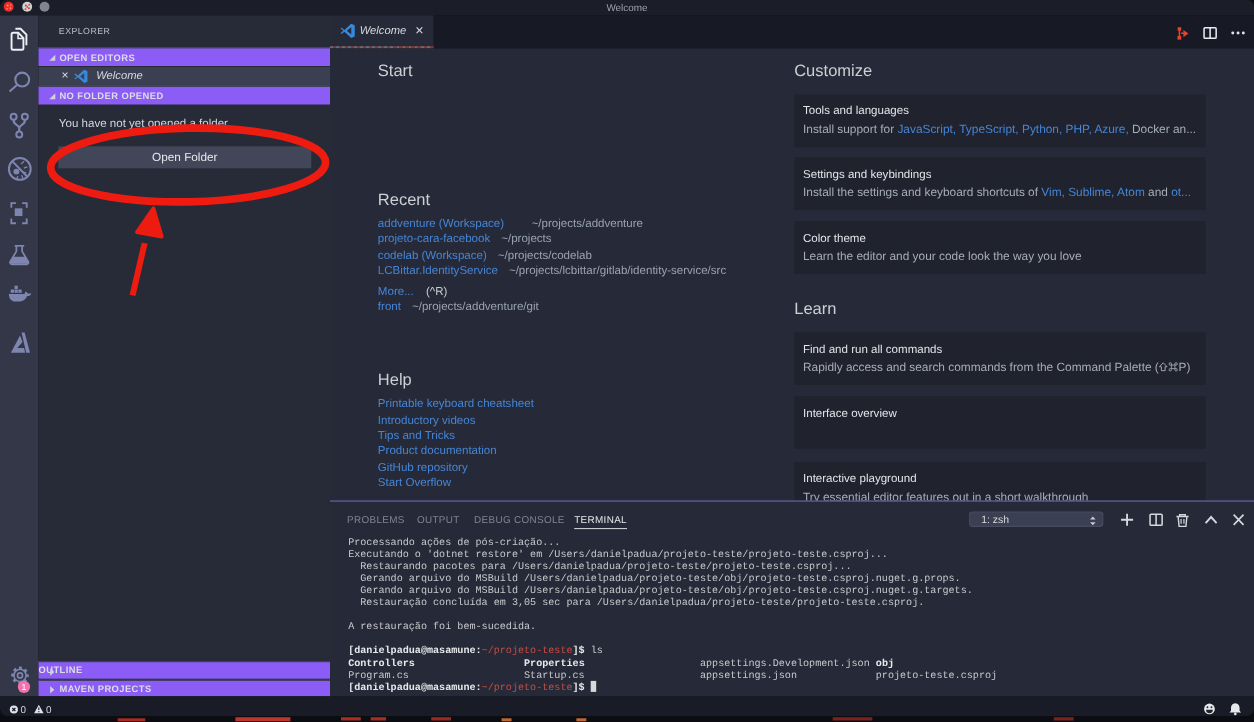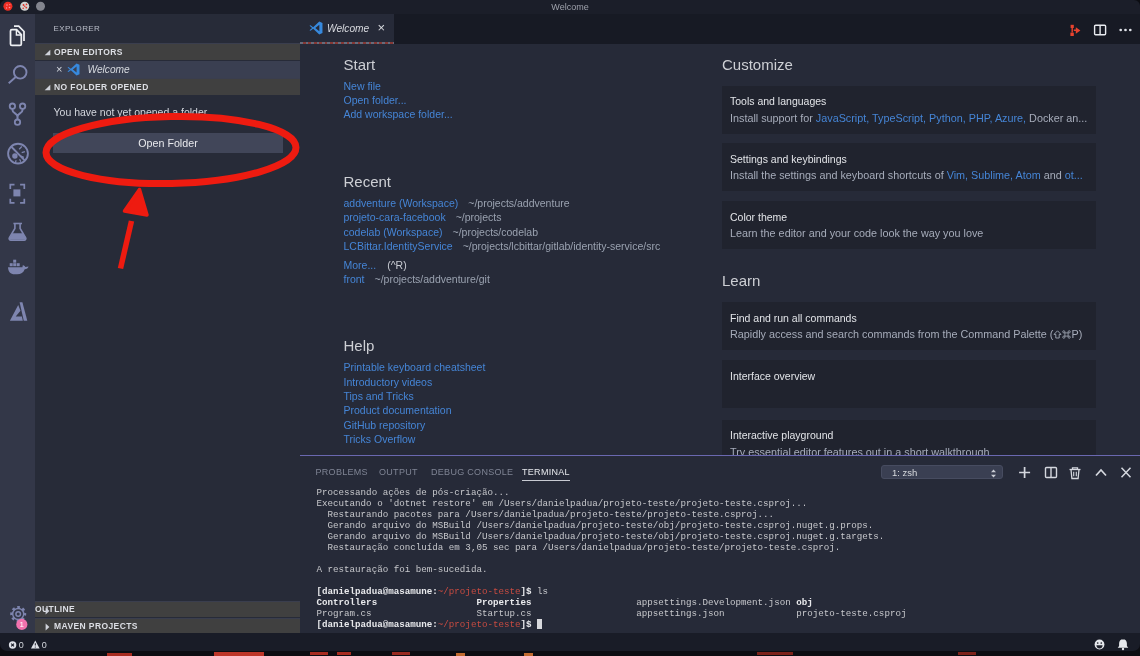--- a/index.html
+++ b/index.html
@@ -8,21 +8,21 @@
   #app { position:relative; width:1140px; height:656px; background:#0c0d12; }
   .abs { position:absolute; }
   svg { display:block; }
   
   #titlebar { left:0; top:0; width:1140px; height:14px; background:#1b1e29; border-radius:6px 6px 0 0; }
   #titlebar .title { position:absolute; left:0; right:0; top:1.5px; text-align:center; font-size:9px; color:#9ea1ab; }
   
   #actbar { left:0; top:14px; width:35px; height:618.5px; background:#333748; }
   
   #sidebar { left:35px; top:14px; width:265px; height:618.5px; background:#272b38; }
-  .sechead { position:absolute; left:0; width:265px; background:#404040; color:#dcdee4; font-size:8.5px; font-weight:bold; letter-spacing:0.4px; border-top:1px solid #3a3e4e; }
+  .sechead { position:absolute; left:0; width:265px; background:#8b5cf6; color:#dcdee4; font-size:8.5px; font-weight:bold; letter-spacing:0.4px; border-top:1px solid #3a3e4e; }
   
   #tabstrip { left:300px; top:14px; width:840px; height:30px; background:#171a24; }
   #tab { position:absolute; left:0; top:0; width:94px; height:30px; background:#262a38; }
   #editor { left:300px; top:44px; width:840px; height:411.5px; background:#262a38; overflow:hidden; }
   h2.wh { font-size:15px; font-weight:normal; color:#cdcfd4; }
   .lnk { color:#4585d6; }
   .muted { color:#9aa2b0; }
   .lcol { font-size:10.5px; line-height:14.35px; }
   .card { position:absolute; left:422px; width:374px; height:48px; background:#20232e; }
   .card .t { position:absolute; left:8px; top:9.5px; font-size:10.5px; color:#e2e4e8; }
@@ -180,42 +180,37 @@
       <g fill="#dfe2e8">
         <circle cx="54.7" cy="7" r="1.35"></circle>
           <circle cx="59.5" cy="7" r="1.35"></circle>
           <circle cx="64.3" cy="7" r="1.35"></circle>
       </g>
     </svg>
   </div>
 
   <div id="editor" class="abs">
     <h2 class="wh abs" style="left:43.5px; top:12px;">Start</h2>
-    <div class="abs lcol" style="left:43.5px; top:34.8px;">
-      <div><span class="lnk">New file</span></div>
-      <div><span class="lnk">Open folder...</span></div>
-      <div><span class="lnk">Add workspace folder...</span></div>
-    </div>
     <h2 class="wh abs" style="left:43.5px; top:128.5px;">Recent</h2>
     <div class="abs lcol" style="left:43.5px; top:152px;">
-      <div><span class="lnk">addventure (Workspace)</span><span class="muted" style="margin-left:10px;">~/projects/addventure</span></div>
+      <div><span class="lnk">addventure (Workspace)</span><span class="muted" style="margin-left:25px;">~/projects/addventure</span></div>
       <div><span class="lnk">projeto-cara-facebook</span><span class="muted" style="margin-left:10px;">~/projects</span></div>
       <div><span class="lnk">codelab (Workspace)</span><span class="muted" style="margin-left:10px;">~/projects/codelab</span></div>
       <div><span class="lnk">LCBittar.IdentityService</span><span class="muted" style="margin-left:10px;">~/projects/lcbittar/gitlab/identity-service/src</span></div>
       <div style="margin-top:4.7px;"><span class="lnk">More...</span><span style="color:#c9ccd3; margin-left:11px;">(^R)</span></div>
       <div><span class="lnk">front</span><span class="muted" style="margin-left:10px;">~/projects/addventure/git</span></div>
     </div>
     <h2 class="wh abs" style="left:43.5px; top:292.5px;">Help</h2>
     <div class="abs lcol" style="left:43.5px; top:316.3px;">
       <div><span class="lnk">Printable keyboard cheatsheet</span></div>
       <div><span class="lnk">Introductory videos</span></div>
       <div><span class="lnk">Tips and Tricks</span></div>
       <div><span class="lnk">Product documentation</span></div>
       <div><span class="lnk">GitHub repository</span></div>
-      <div><span class="lnk">Tricks Overflow</span></div>
+      <div><span class="lnk">Start Overflow</span></div>
     </div>
 
     <h2 class="wh abs" style="left:422px; top:12px;">Customize</h2>
     <div class="card" style="top:41.5px;">
       <div class="t">Tools and languages</div>
       <div class="d">Install support for <span class="lnk">JavaScript,</span> <span class="lnk">TypeScript,</span> <span class="lnk">Python,</span> <span class="lnk">PHP,</span> <span class="lnk">Azure,</span> Docker an...</div>
     </div>
     <div class="card" style="top:99px;">
       <div class="t">Settings and keybindings</div>
       <div class="d">Install the settings and keyboard shortcuts of <span class="lnk">Vim,</span> <span class="lnk">Sublime,</span> <span class="lnk">Atom</span> and <span class="lnk">ot...</span></div>

